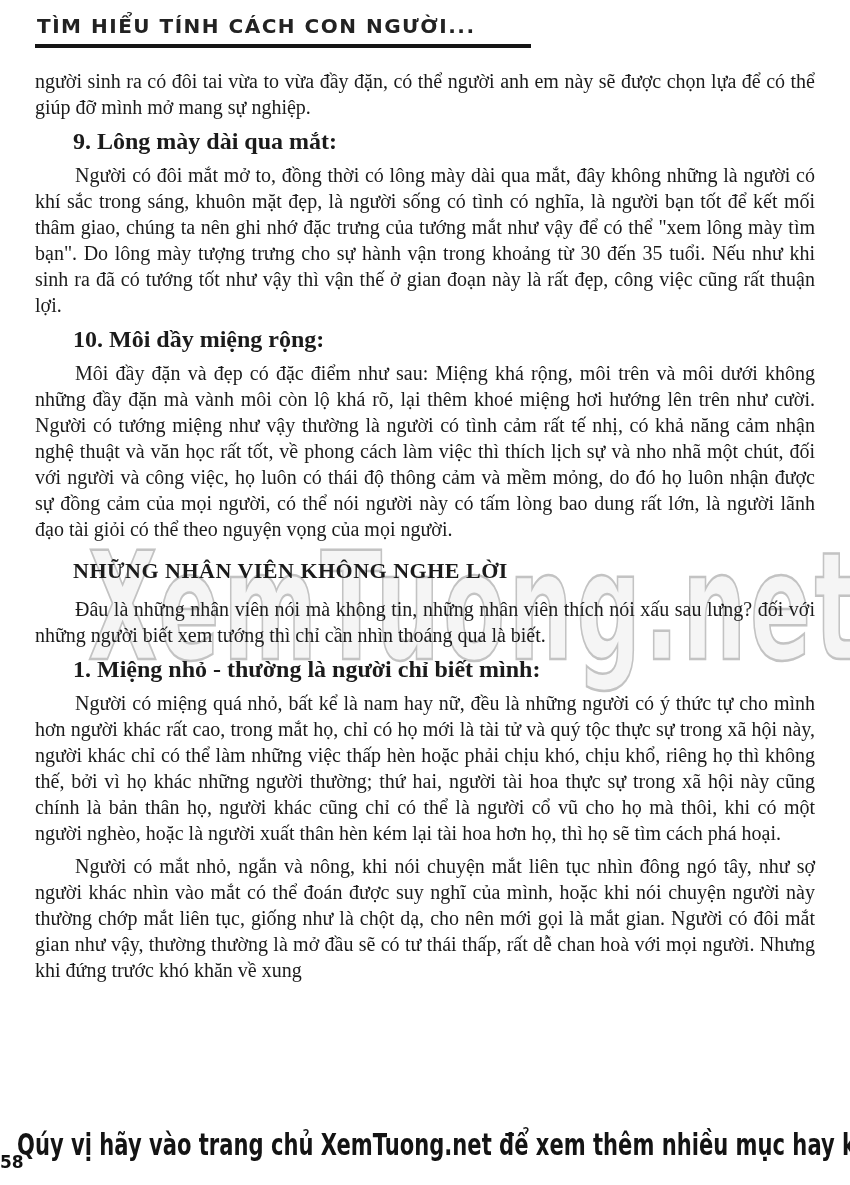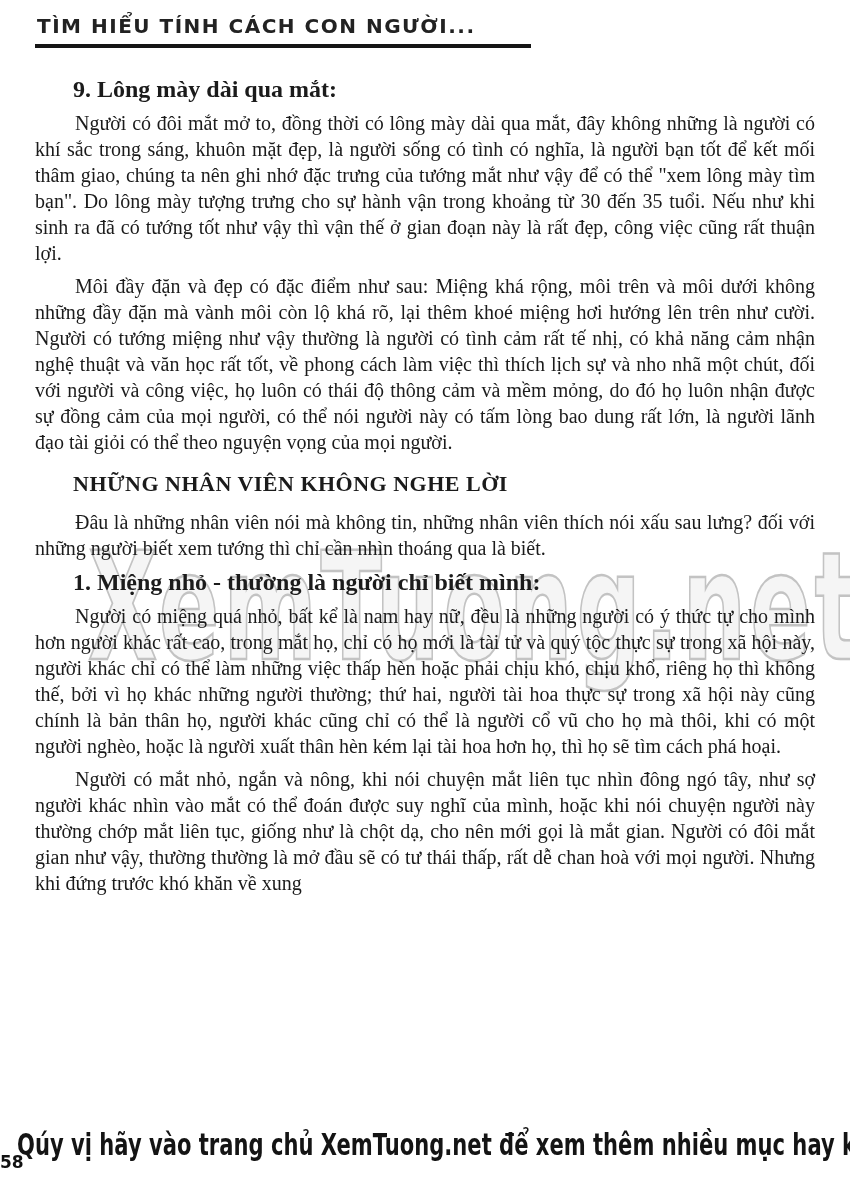--- a/index.html
+++ b/index.html
@@ -105,25 +105,27 @@
 <body>
 
 <div class="page">
 
   <div class="watermark">XemTuong.net</div>
 
   <div class="content">
 
     <div class="running-head">TÌM HIỂU TÍNH CÁCH CON NGƯỜI...</div>
 
+    <p class="para-noindent">người sinh ra có đôi tai vừa to vừa đầy đặn, có thể người anh em này sẽ được chọn lựa để có thể giúp đỡ mình mở mang sự nghiệp.</p>
 
     <div class="h-num">9. Lông mày dài qua mắt:</div>
 
     <p class="para">Người có đôi mắt mở to, đồng thời có lông mày dài qua mắt, đây không những là người có khí sắc trong sáng, khuôn mặt đẹp, là người sống có tình có nghĩa, là người bạn tốt để kết mối thâm giao, chúng ta nên ghi nhớ đặc trưng của tướng mắt như vậy để có thể "xem lông mày tìm bạn". Do lông mày tượng trưng cho sự hành vận trong khoảng từ 30 đến 35 tuổi. Nếu như khi sinh ra đã có tướng tốt như vậy thì vận thế ở gian đoạn này là rất đẹp, công việc cũng rất thuận lợi.</p>
 
+    <div class="h-num">10. Môi dầy miệng rộng:</div>
 
     <p class="para">Môi đầy đặn và đẹp có đặc điểm như sau: Miệng khá rộng, môi trên và môi dưới không những đầy đặn mà vành môi còn lộ khá rõ, lại thêm khoé miệng hơi hướng lên trên như cười. Người có tướng miệng như vậy thường là người có tình cảm rất tế nhị, có khả năng cảm nhận nghệ thuật và văn học rất tốt, về phong cách làm việc thì thích lịch sự và nho nhã một chút, đối với người và công việc, họ luôn có thái độ thông cảm và mềm mỏng, do đó họ luôn nhận được sự đồng cảm của mọi người, có thể nói người này có tấm lòng bao dung rất lớn, là người lãnh đạo tài giỏi có thể theo nguyện vọng của mọi người.</p>
 
     <div class="chapter">NHỮNG NHÂN VIÊN KHÔNG NGHE LỜI</div>
 
     <p class="para">Đâu là những nhân viên nói mà không tin, những nhân viên thích nói xấu sau lưng? đối với những người biết xem tướng thì chỉ cần nhìn thoáng qua là biết.</p>
 
     <div class="h-num">1. Miệng nhỏ - thường là người chỉ biết mình:</div>
 
     <p class="para">Người có miệng quá nhỏ, bất kể là nam hay nữ, đều là những người có ý thức tự cho mình hơn người khác rất cao, trong mắt họ, chỉ có họ mới là tài tử và quý tộc thực sự trong xã hội này, người khác chỉ có thể làm những việc thấp hèn hoặc phải chịu khó, chịu khổ, riêng họ thì không thế, bởi vì họ khác những người thường; thứ hai, người tài hoa thực sự trong xã hội này cũng chính là bản thân họ, người khác cũng chỉ có thể là người cổ vũ cho họ mà thôi, khi có một người nghèo, hoặc là người xuất thân hèn kém lại tài hoa hơn họ, thì họ sẽ tìm cách phá hoại.</p>

